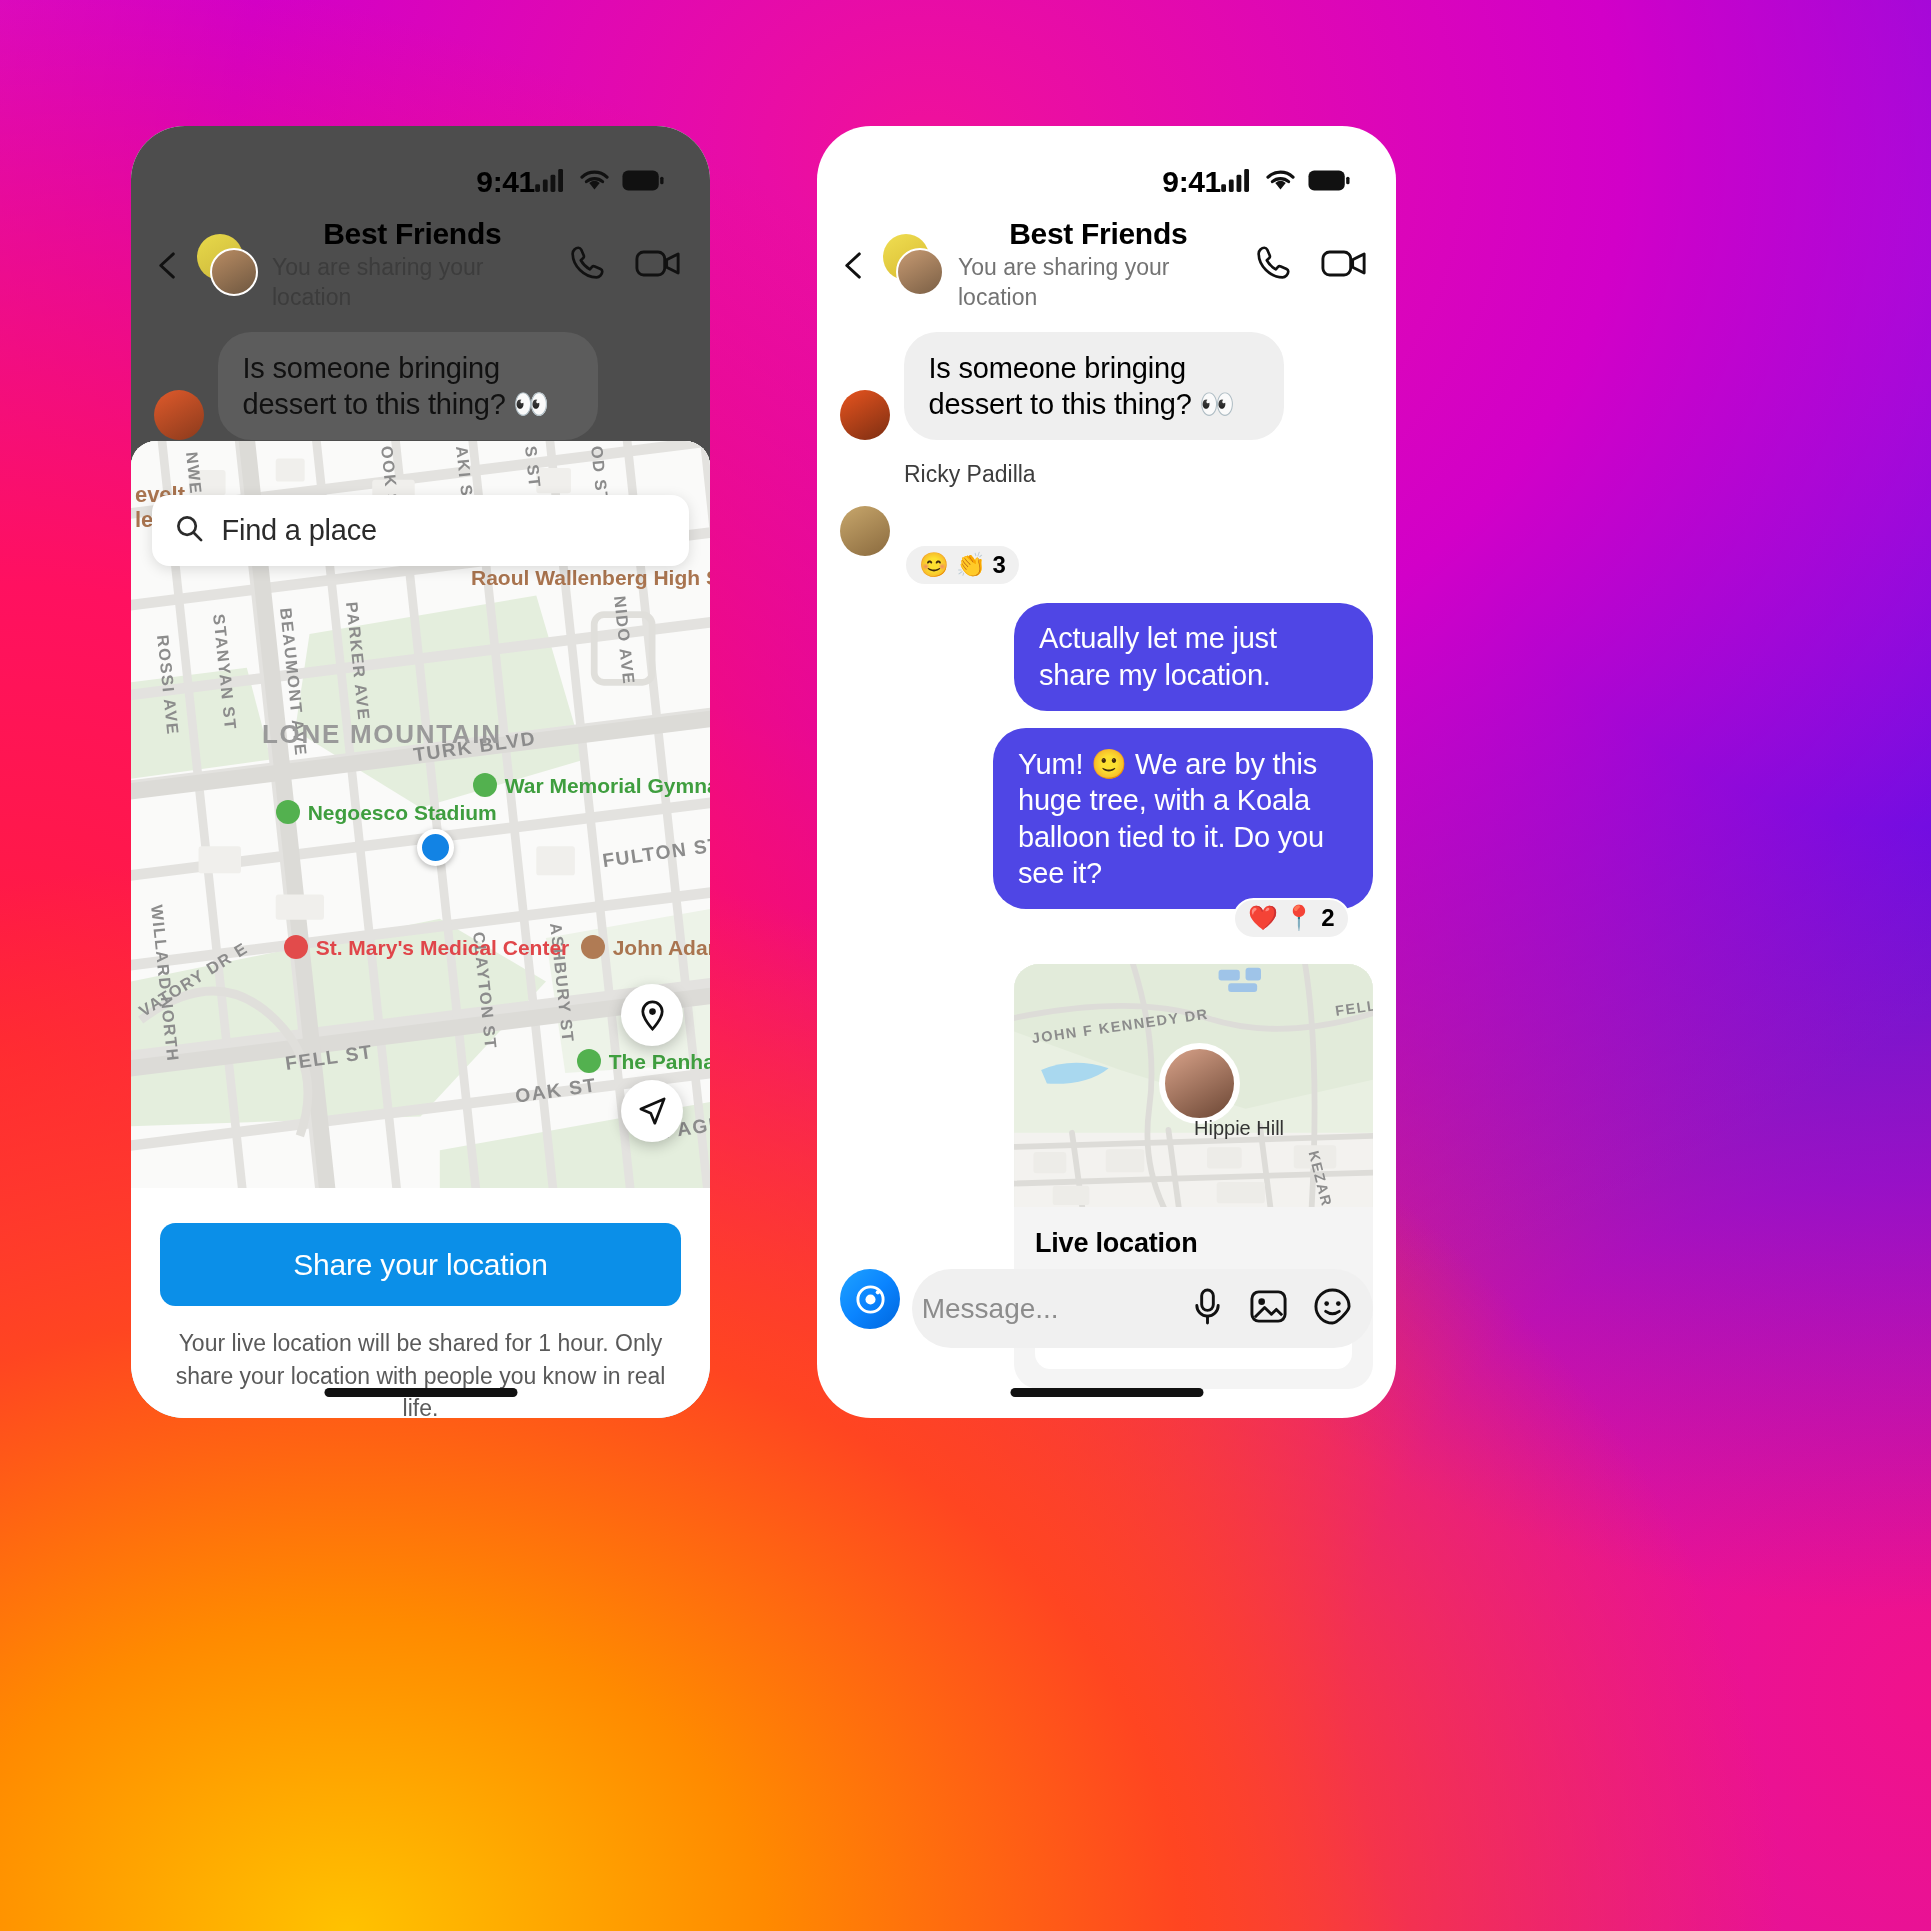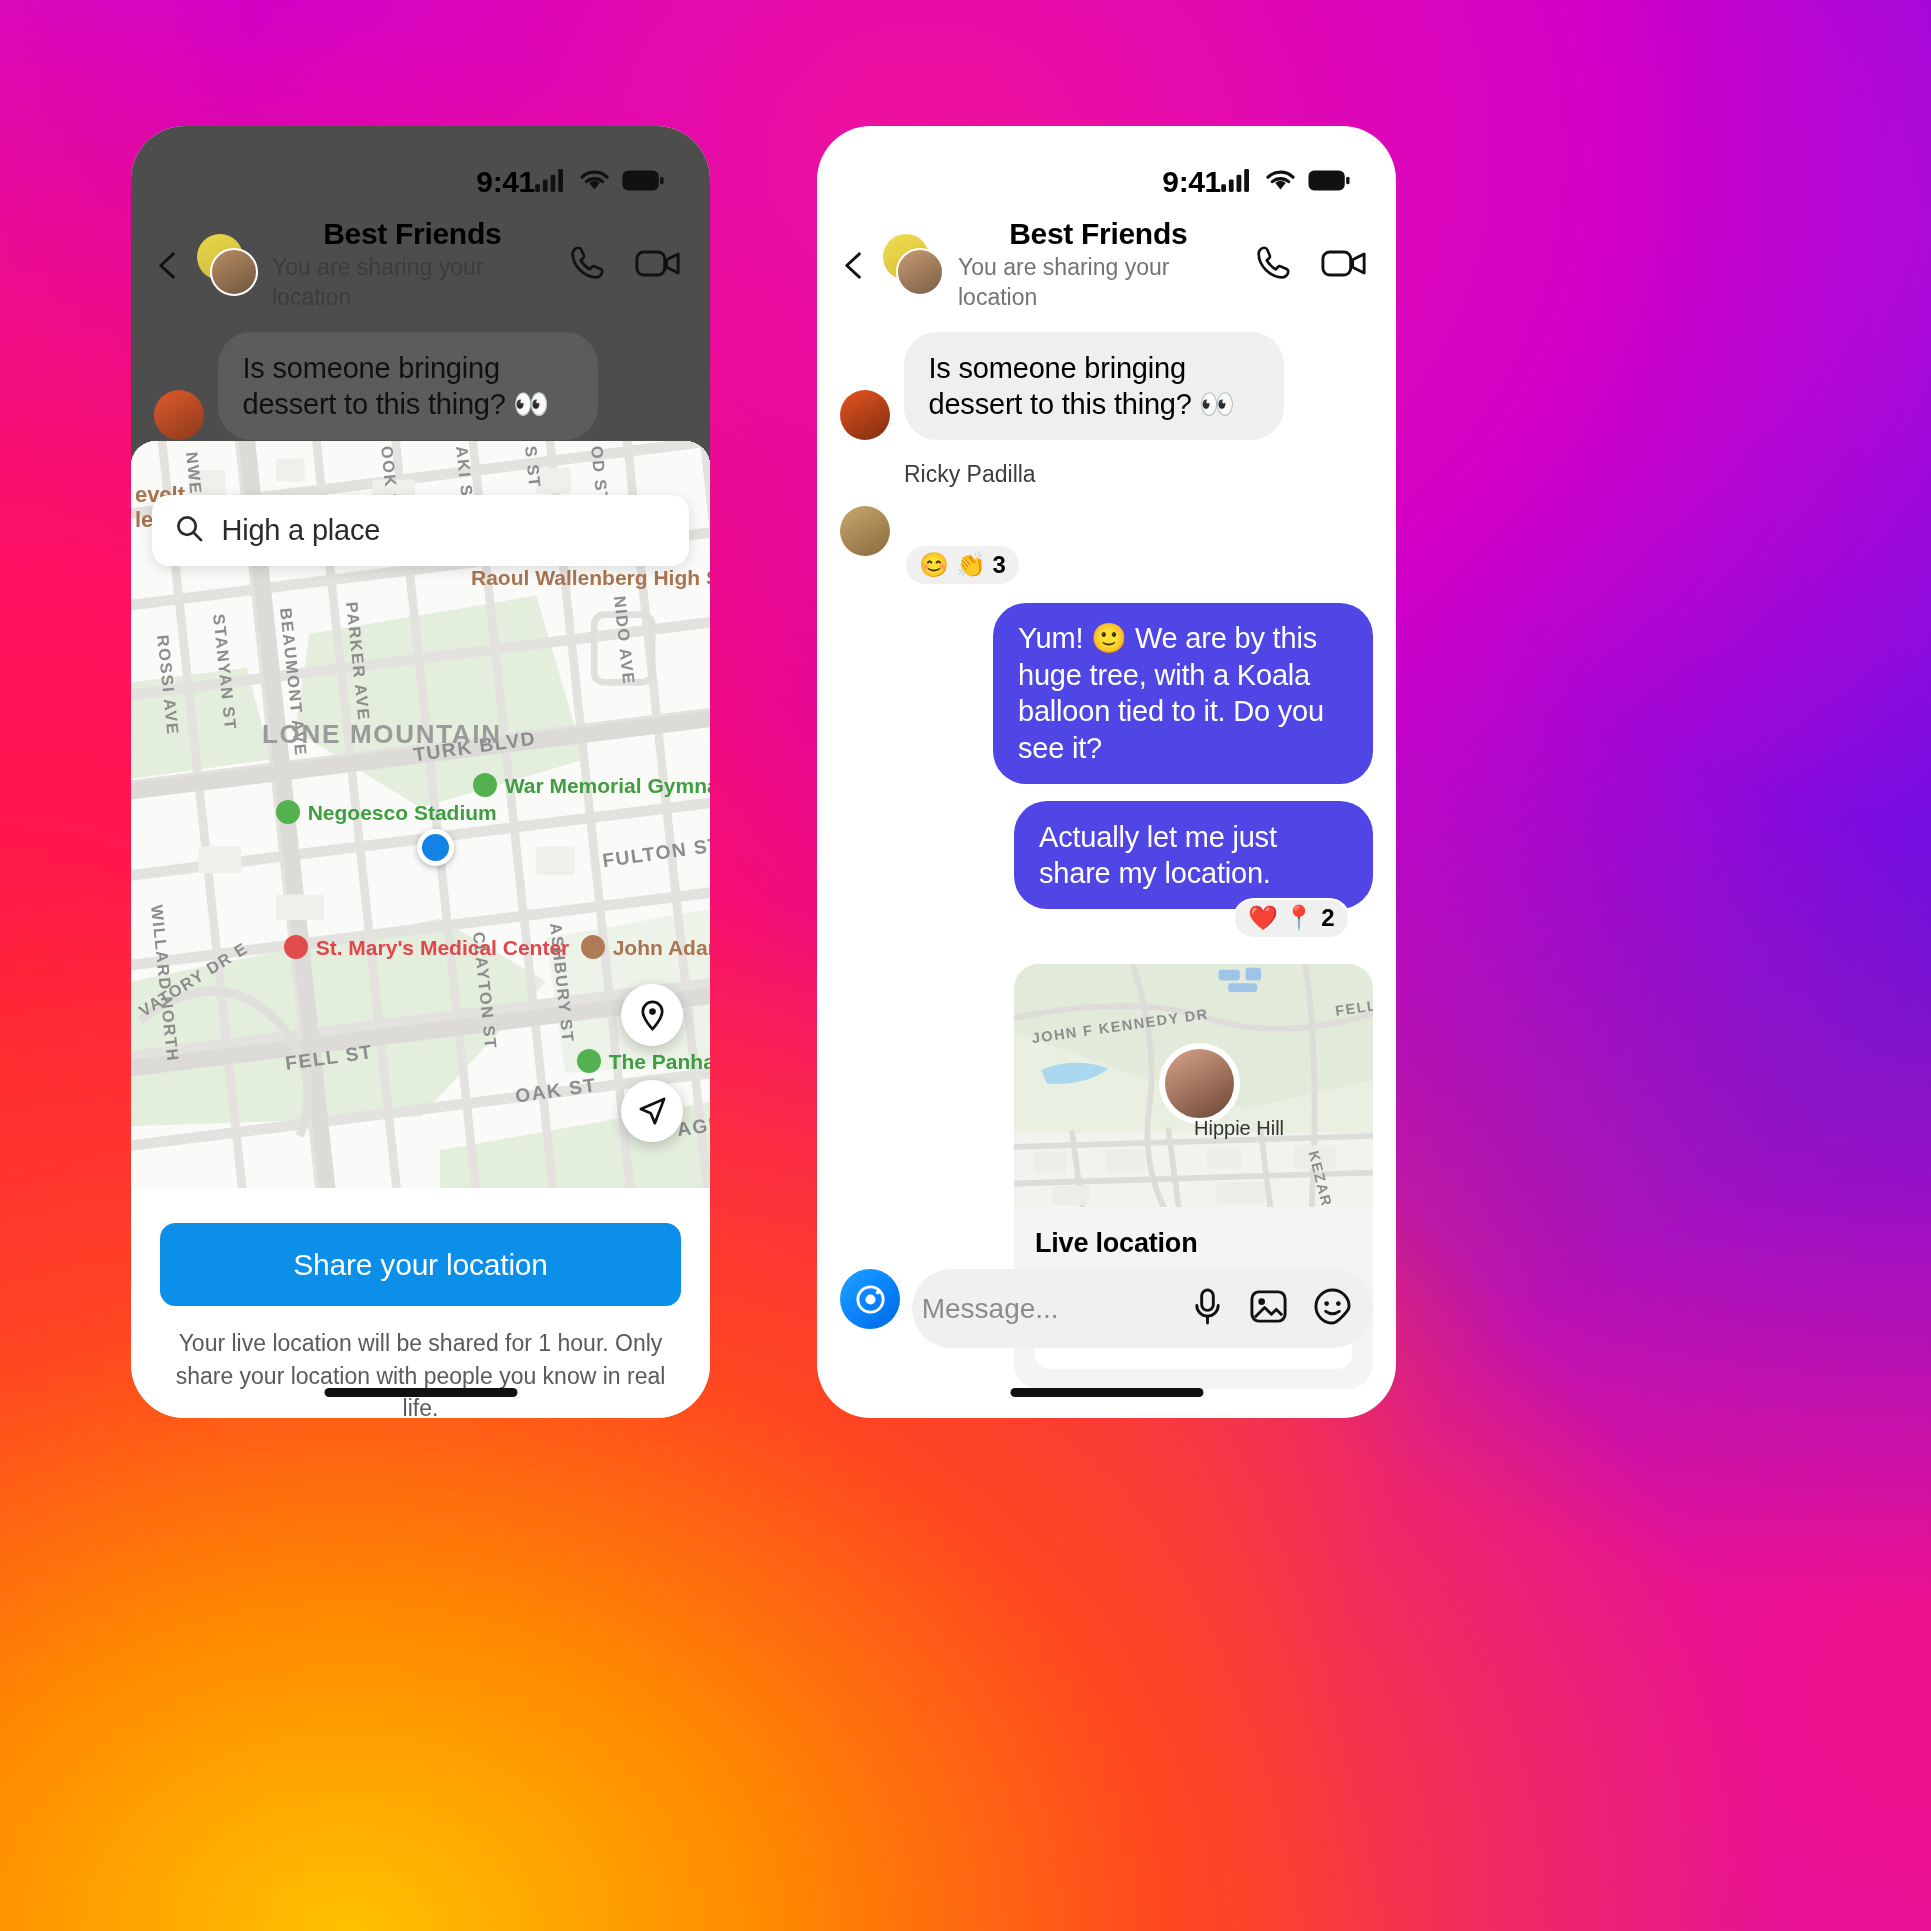--- a/index.html
+++ b/index.html
@@ -364,21 +364,21 @@
 
         <div class="blue-dot"></div>
 
         <div class="search-pill">
           <span>
             <svg width="29" height="29" viewBox="0 0 30 30">
                 <circle cx="12.5" cy="12.5" r="9" fill="none" stroke="#2b2b2b" stroke-width="2.8"></circle>
                 <line x1="19.4" y1="19.4" x2="27" y2="27" stroke="#2b2b2b" stroke-width="2.8" stroke-linecap="round"></line>
               </svg>
           </span>
-          <span class="search-ph">High a place</span>
+          <span class="search-ph">Find a place</span>
         </div>
 
         <div class="fab fab-pin">
           <svg width="33" height="33" viewBox="0 0 34 34">
               <path d="M17 3c-5.5 0-10 4.4-10 9.9 0 7.4 10 18.1 10 18.1s10-10.7 10-18.1C27 7.4 22.5 3 17 3z" fill="none" stroke="#111" stroke-width="2.8"></path>
               <circle cx="17" cy="13" r="3.4" fill="#111"></circle>
             </svg>
         </div>
         <div class="fab fab-nav">
           <svg width="33" height="33" viewBox="0 0 34 34">
@@ -464,25 +464,25 @@
       <div class="sender-name">Ricky Padilla</div>
 
       <div class="row row-in">
         <div class="msg-av" style="background:linear-gradient(150deg,#C8A76C,#8A6A3E);"></div>
       </div>
       <div class="react-row-in">
         <span class="reactions">😊 👏 3</span>
       </div>
 
       <div class="row row-out">
+        <div class="bubble bubble-out" style="max-width:359px;">Actually let me just share my location.</div>
+      </div>
+
+      <div class="row row-out">
         <div class="bubble bubble-out">Yum! 🙂 We are by this huge tree, with a Koala balloon tied to it. Do you see it?</div>
-      </div>
-
-      <div class="row row-out">
-        <div class="bubble bubble-out" style="max-width:359px;">Actually let me just share my location.</div>
       </div>
       <div class="react-row-out" style="margin-right:23px;">
         <span class="reactions">❤️ 📍 2</span>
       </div>
 
       <div class="loc-card">
         <div class="loc-map">
           <svg width="359" height="243" viewBox="0 0 372 252" style="position:absolute;left:0;top:0;">
             <rect width="372" height="252" fill="#E9F0E2"></rect>
             <polygon points="0,0 372,0 372,120 240,150 110,110 0,70" fill="#E2EBDA"></polygon>

